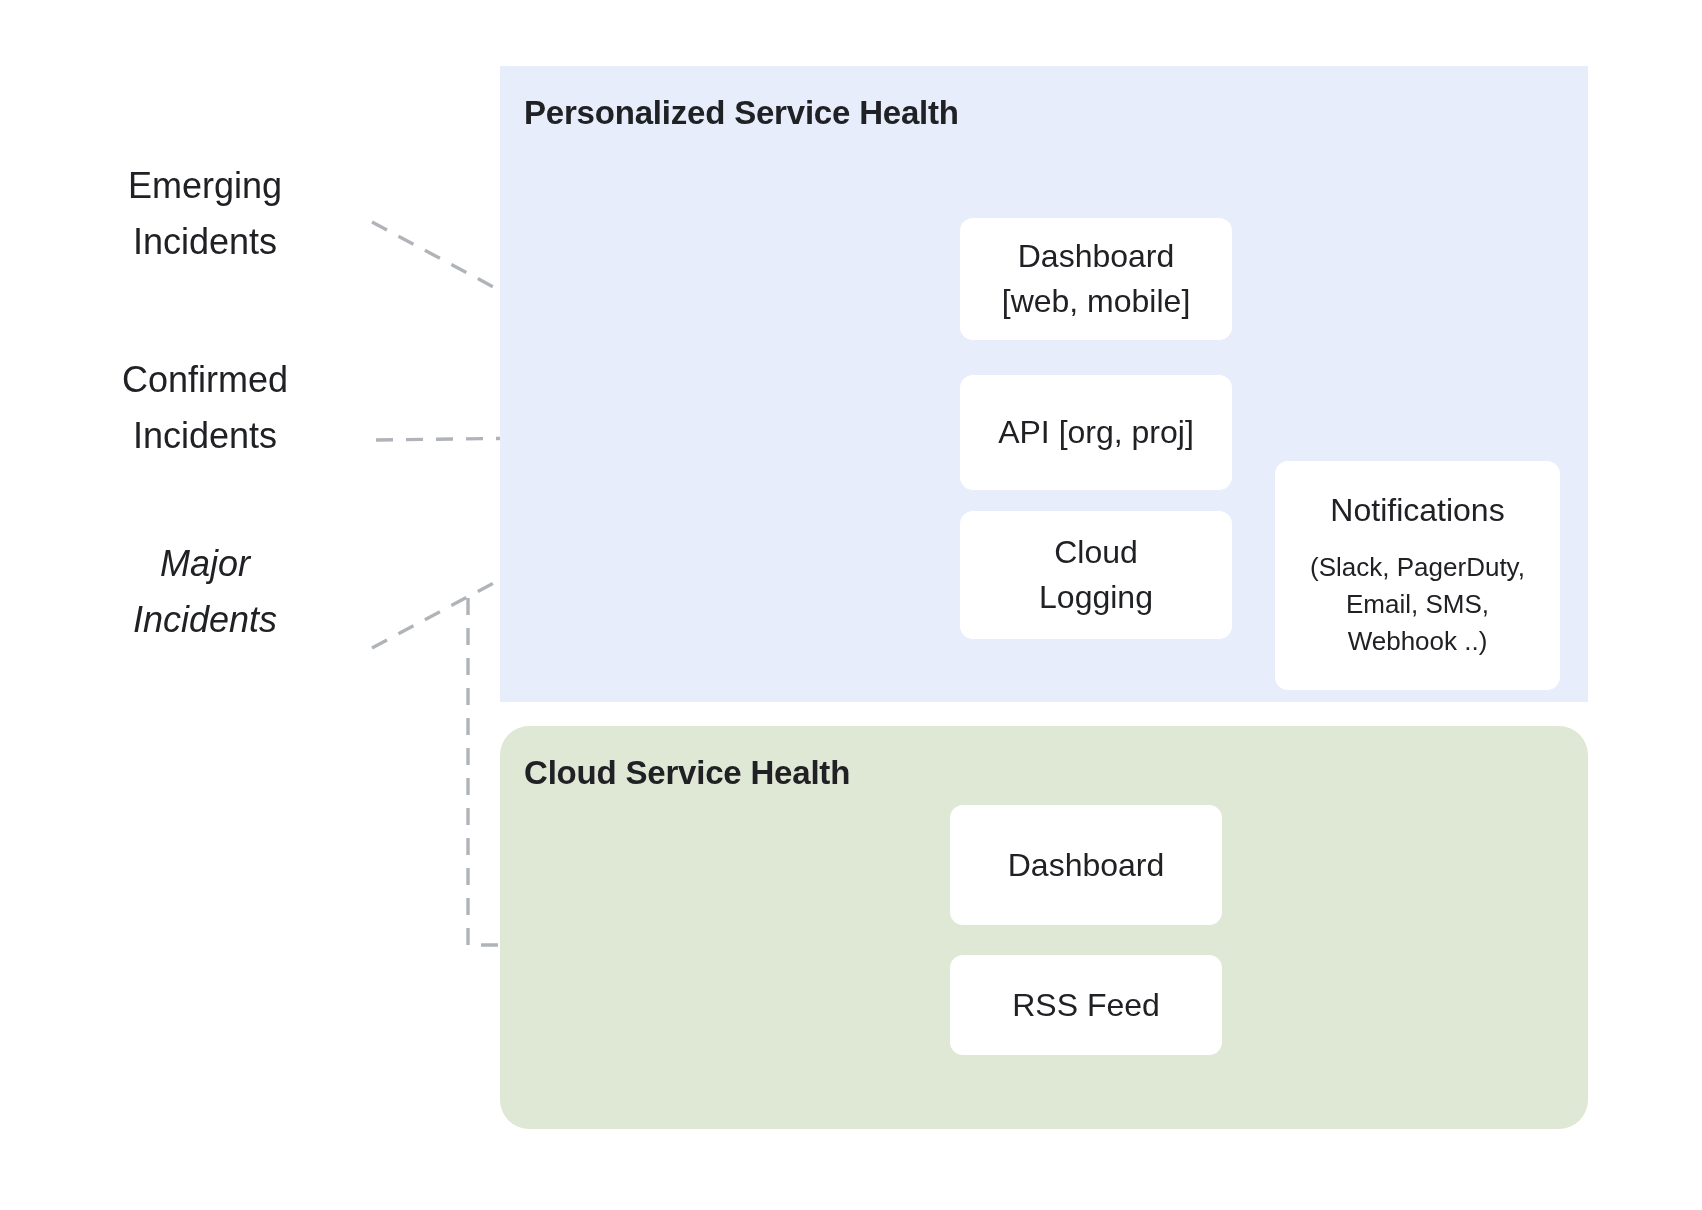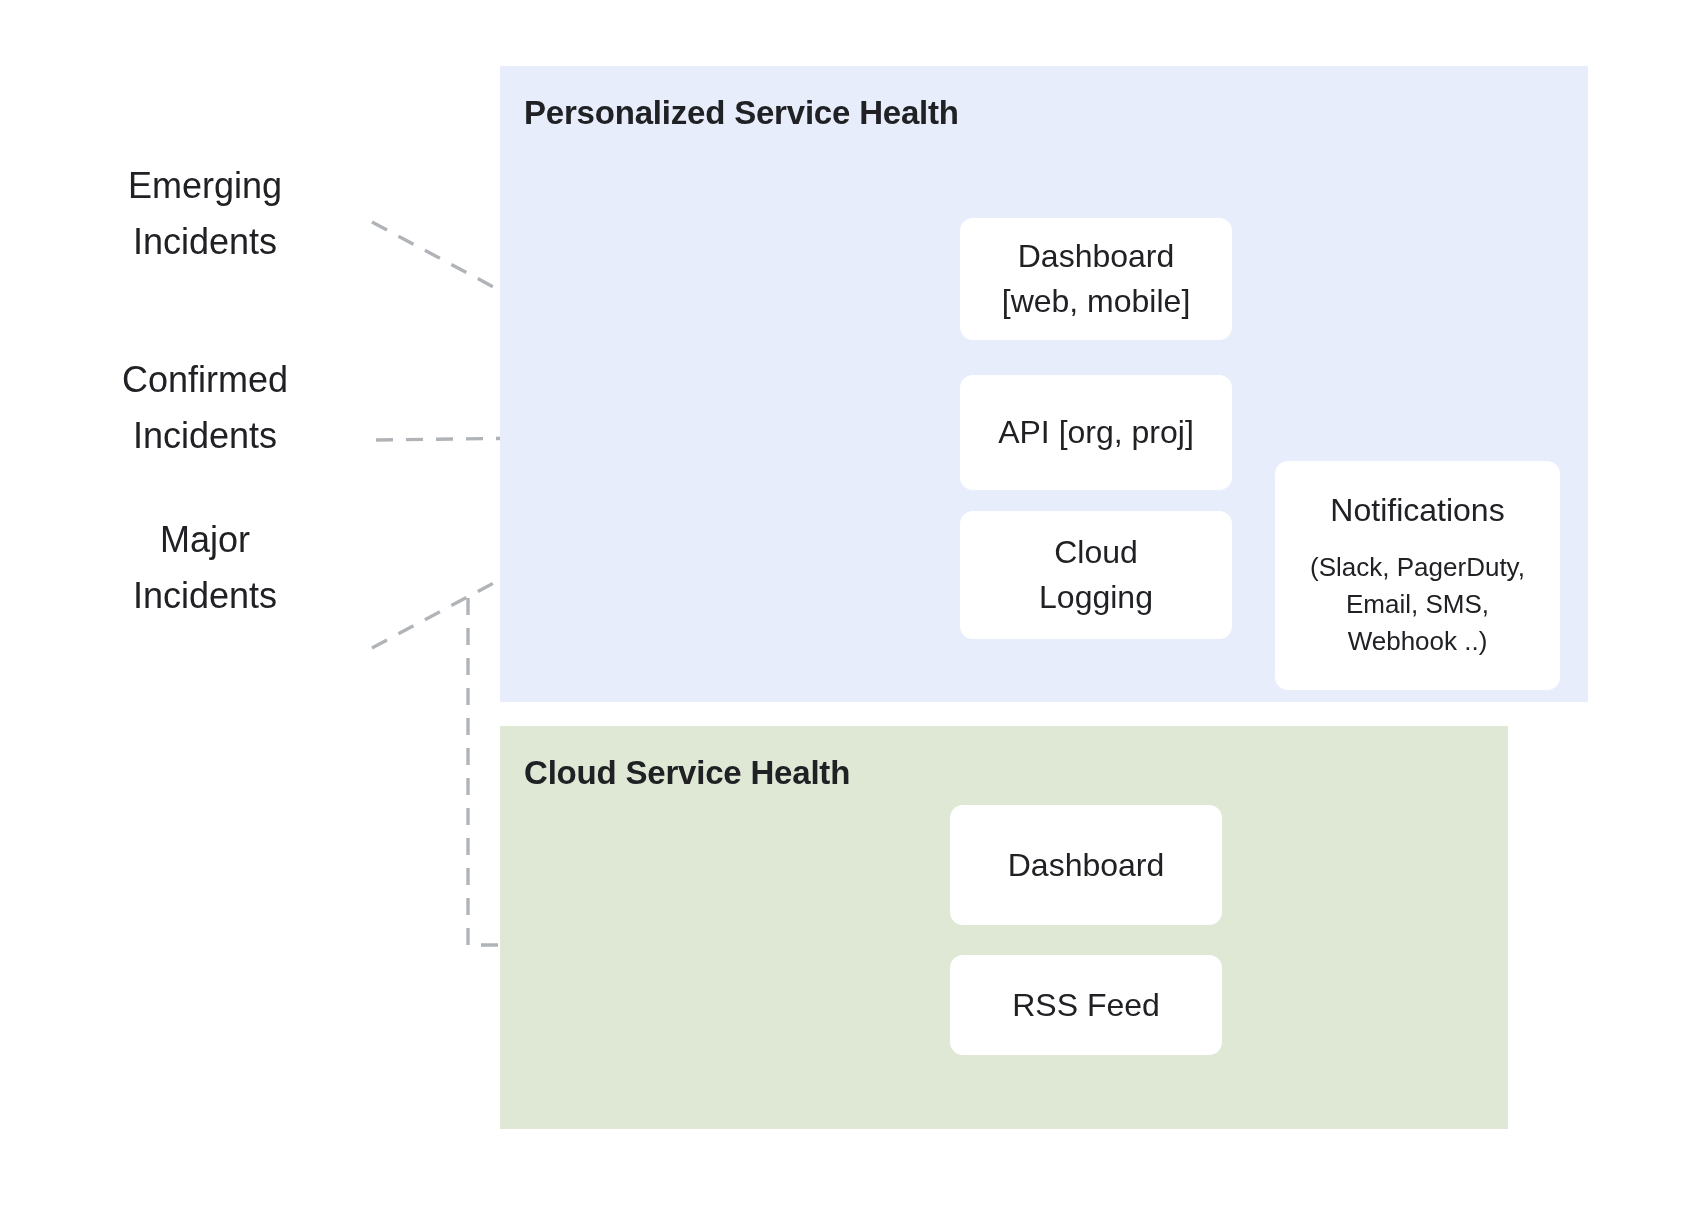--- a/index.html
+++ b/index.html
@@ -28,23 +28,24 @@
     left: 500px;
     top: 66px;
     width: 1088px;
     height: 636px;
     background: #e8edfc;
     padding-left: 36px;
   }
   #panel-csh {
     left: 500px;
     top: 726px;
-    width: 1008px;
+    width: 1088px;
     height: 403px;
     background: #dfe8d5;
+    border-radius: 29px;
   }
   .panel-title {
     position: absolute;
     left: 24px;
     top: 28px;
     font-size: 33px;
     font-weight: bold;
     color: #202124;
     letter-spacing: -0.2px;
     white-space: nowrap;
@@ -54,21 +55,21 @@
   .src-label {
     position: absolute;
     text-align: center;
     font-size: 36px;
     line-height: 1.55;
     color: #202124;
     white-space: pre-line;
   }
   #label-emerging  { left: 40px;  top: 158px; width: 330px; }
   #label-confirmed { left: 40px;  top: 352px; width: 330px; }
-  #label-major     { left: 40px;  top: 512px; width: 330px; }
+  #label-major     { left: 40px;  top: 536px; width: 330px; font-style: italic; }
 
   
   .node-box {
     position: absolute;
     background: #ffffff;
     display: flex;
     align-items: center;
     justify-content: center;
     text-align: center;
     box-sizing: border-box;

